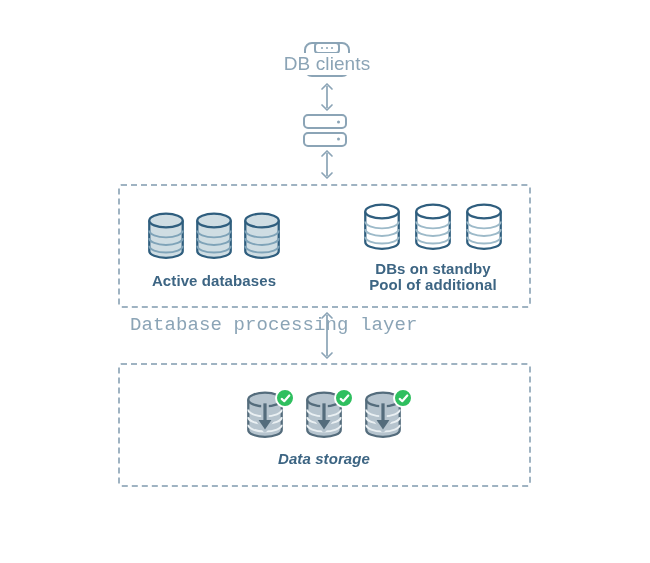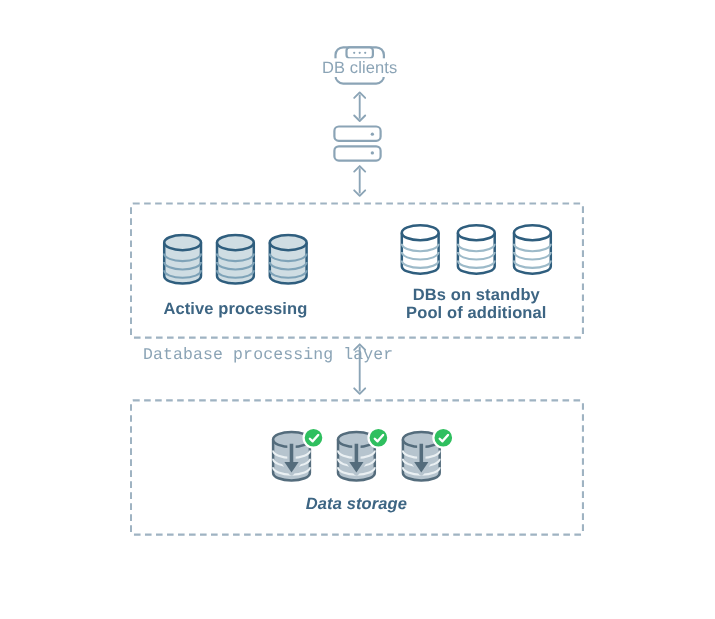--- a/index.html
+++ b/index.html
@@ -5,21 +5,21 @@
   * { margin: 0; padding: 0; box-sizing: border-box; }
   html, body { background: #ffffff; }
   body {
     font-family: "Liberation Sans", sans-serif;
     width: 650px; height: 563px;
     position: relative; overflow: hidden;
   }
   .canvas { position: absolute; inset: 0; width: 650px; height: 563px; background: #fff; }
 
   
-  .muted-label { color: var(--muted); font-size: 15px; font-weight: 400; letter-spacing: .1px; white-space: nowrap; }
+  .muted-label { color: var(--muted); font-size: 19px; font-weight: 400; letter-spacing: .1px; white-space: nowrap; }
   .dark-label  { color: var(--dark);  font-size: 15px;  font-weight: 700; letter-spacing: .1px; white-space: nowrap; }
 
   
   .clients-box {
     position: absolute; left: 304px; top: 42px; width: 46px; height: 35px;
     border: 2px solid var(--muted); border-radius: 8px;
   }
   .clients-tab {
     position: absolute; left: 50%; top: -2px; transform: translateX(-50%);
     width: 26px; height: 12px; background: #fff;
@@ -143,21 +143,21 @@
   </svg>
 
   <svg class="cyl" width="38" height="48" viewBox="0 0 40 50" preserveAspectRatio="xMidYMin meet">
     <path d="M2.4 9 V 41 A 17.6 7.2 0 0 0 37.6 41 V 9" fill="var(--active_fill)" stroke="var(--outline)" stroke-width="2.4"></path>
     <path d="M2.4 19.5 A 17.6 7.2 0 0 0 37.6 19.5" fill="none" stroke="var(--active_arc)" stroke-width="2"></path>
     <path d="M2.4 27.5 A 17.6 7.2 0 0 0 37.6 27.5" fill="none" stroke="var(--active_arc)" stroke-width="2"></path>
     <path d="M2.4 35.5 A 17.6 7.2 0 0 0 37.6 35.5" fill="none" stroke="var(--active_arc)" stroke-width="2"></path>
     <ellipse cx="20" cy="9" rx="17.6" ry="7.2" fill="var(--active_fill)" stroke="var(--outline)" stroke-width="2.4"></ellipse>
   </svg>
 </div>
-    <div class="group-label dark-label">Active processing</div>
+    <div class="group-label dark-label">Active databases</div>
   </div>
 
   <div class="group group-standby">
     <div class="cyl-row">
   <svg class="cyl" width="38" height="48" viewBox="0 0 40 50" preserveAspectRatio="xMidYMin meet">
     <path d="M2.4 9 V 41 A 17.6 7.2 0 0 0 37.6 41 V 9" fill="#ffffff" stroke="var(--outline)" stroke-width="2.4"></path>
     <path d="M2.4 19.5 A 17.6 7.2 0 0 0 37.6 19.5" fill="none" stroke="var(--standby_arc)" stroke-width="2"></path>
     <path d="M2.4 27.5 A 17.6 7.2 0 0 0 37.6 27.5" fill="none" stroke="var(--standby_arc)" stroke-width="2"></path>
     <path d="M2.4 35.5 A 17.6 7.2 0 0 0 37.6 35.5" fill="none" stroke="var(--standby_arc)" stroke-width="2"></path>
     <ellipse cx="20" cy="9" rx="17.6" ry="7.2" fill="#ffffff" stroke="var(--outline)" stroke-width="2.4"></ellipse>

